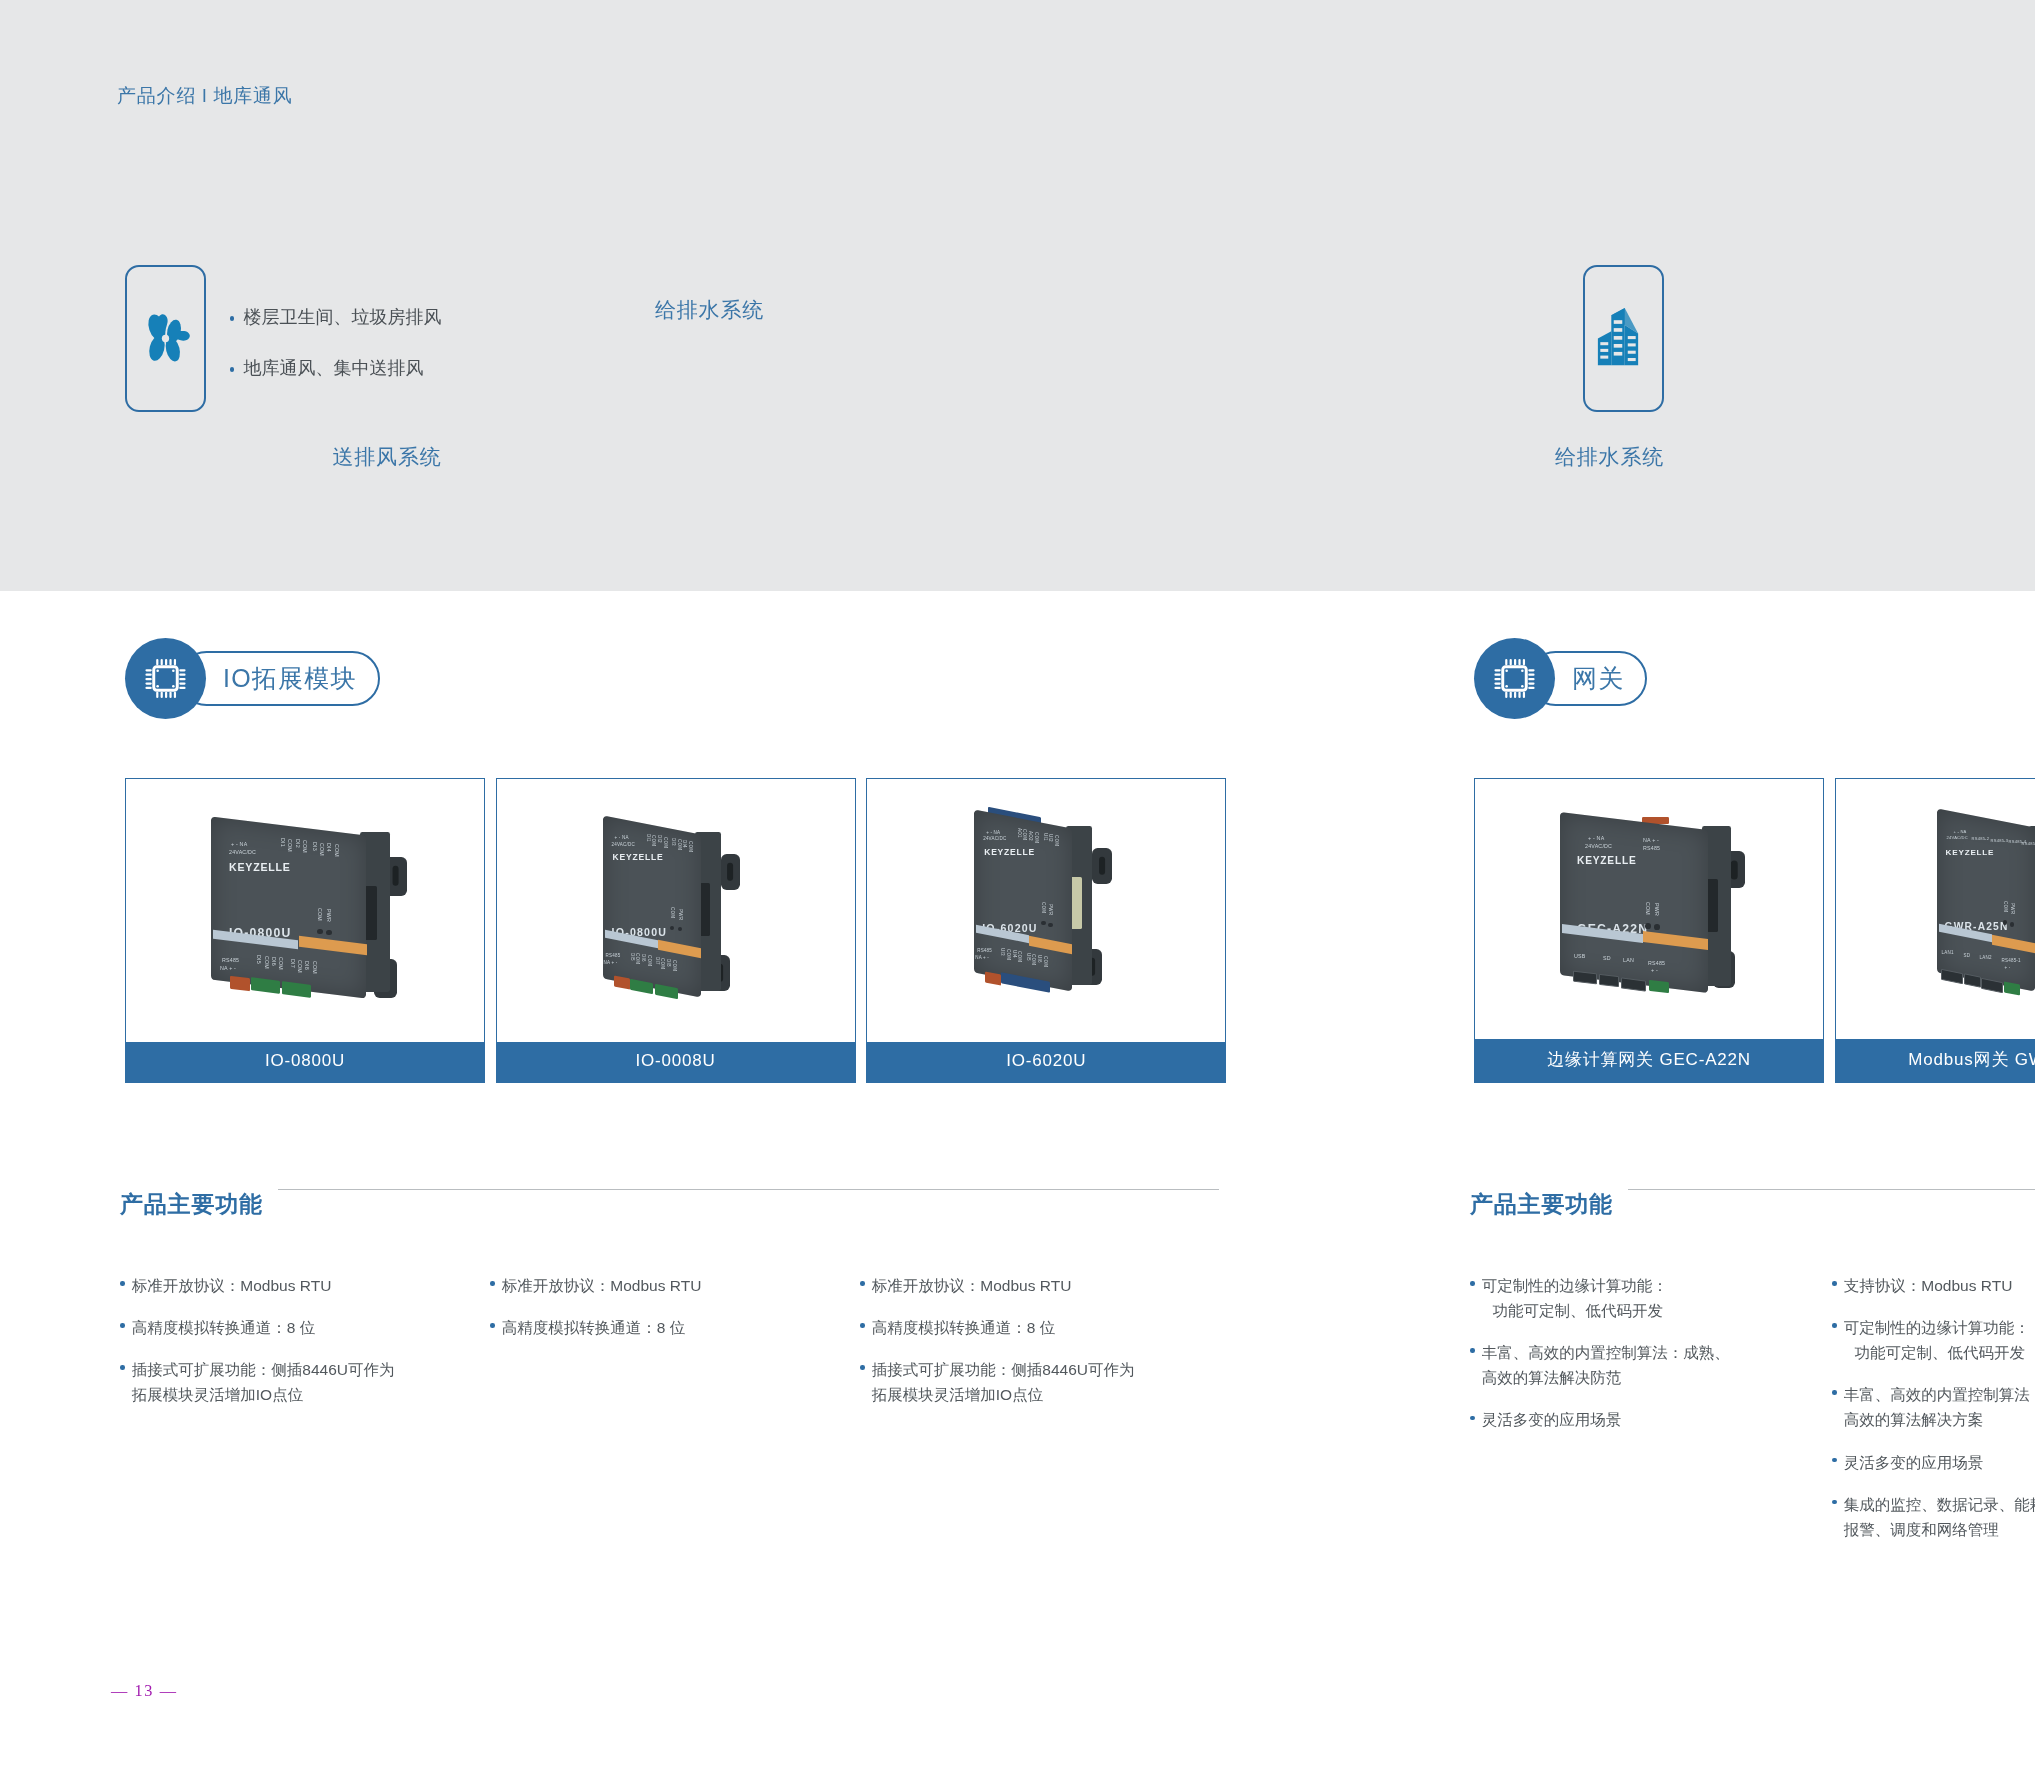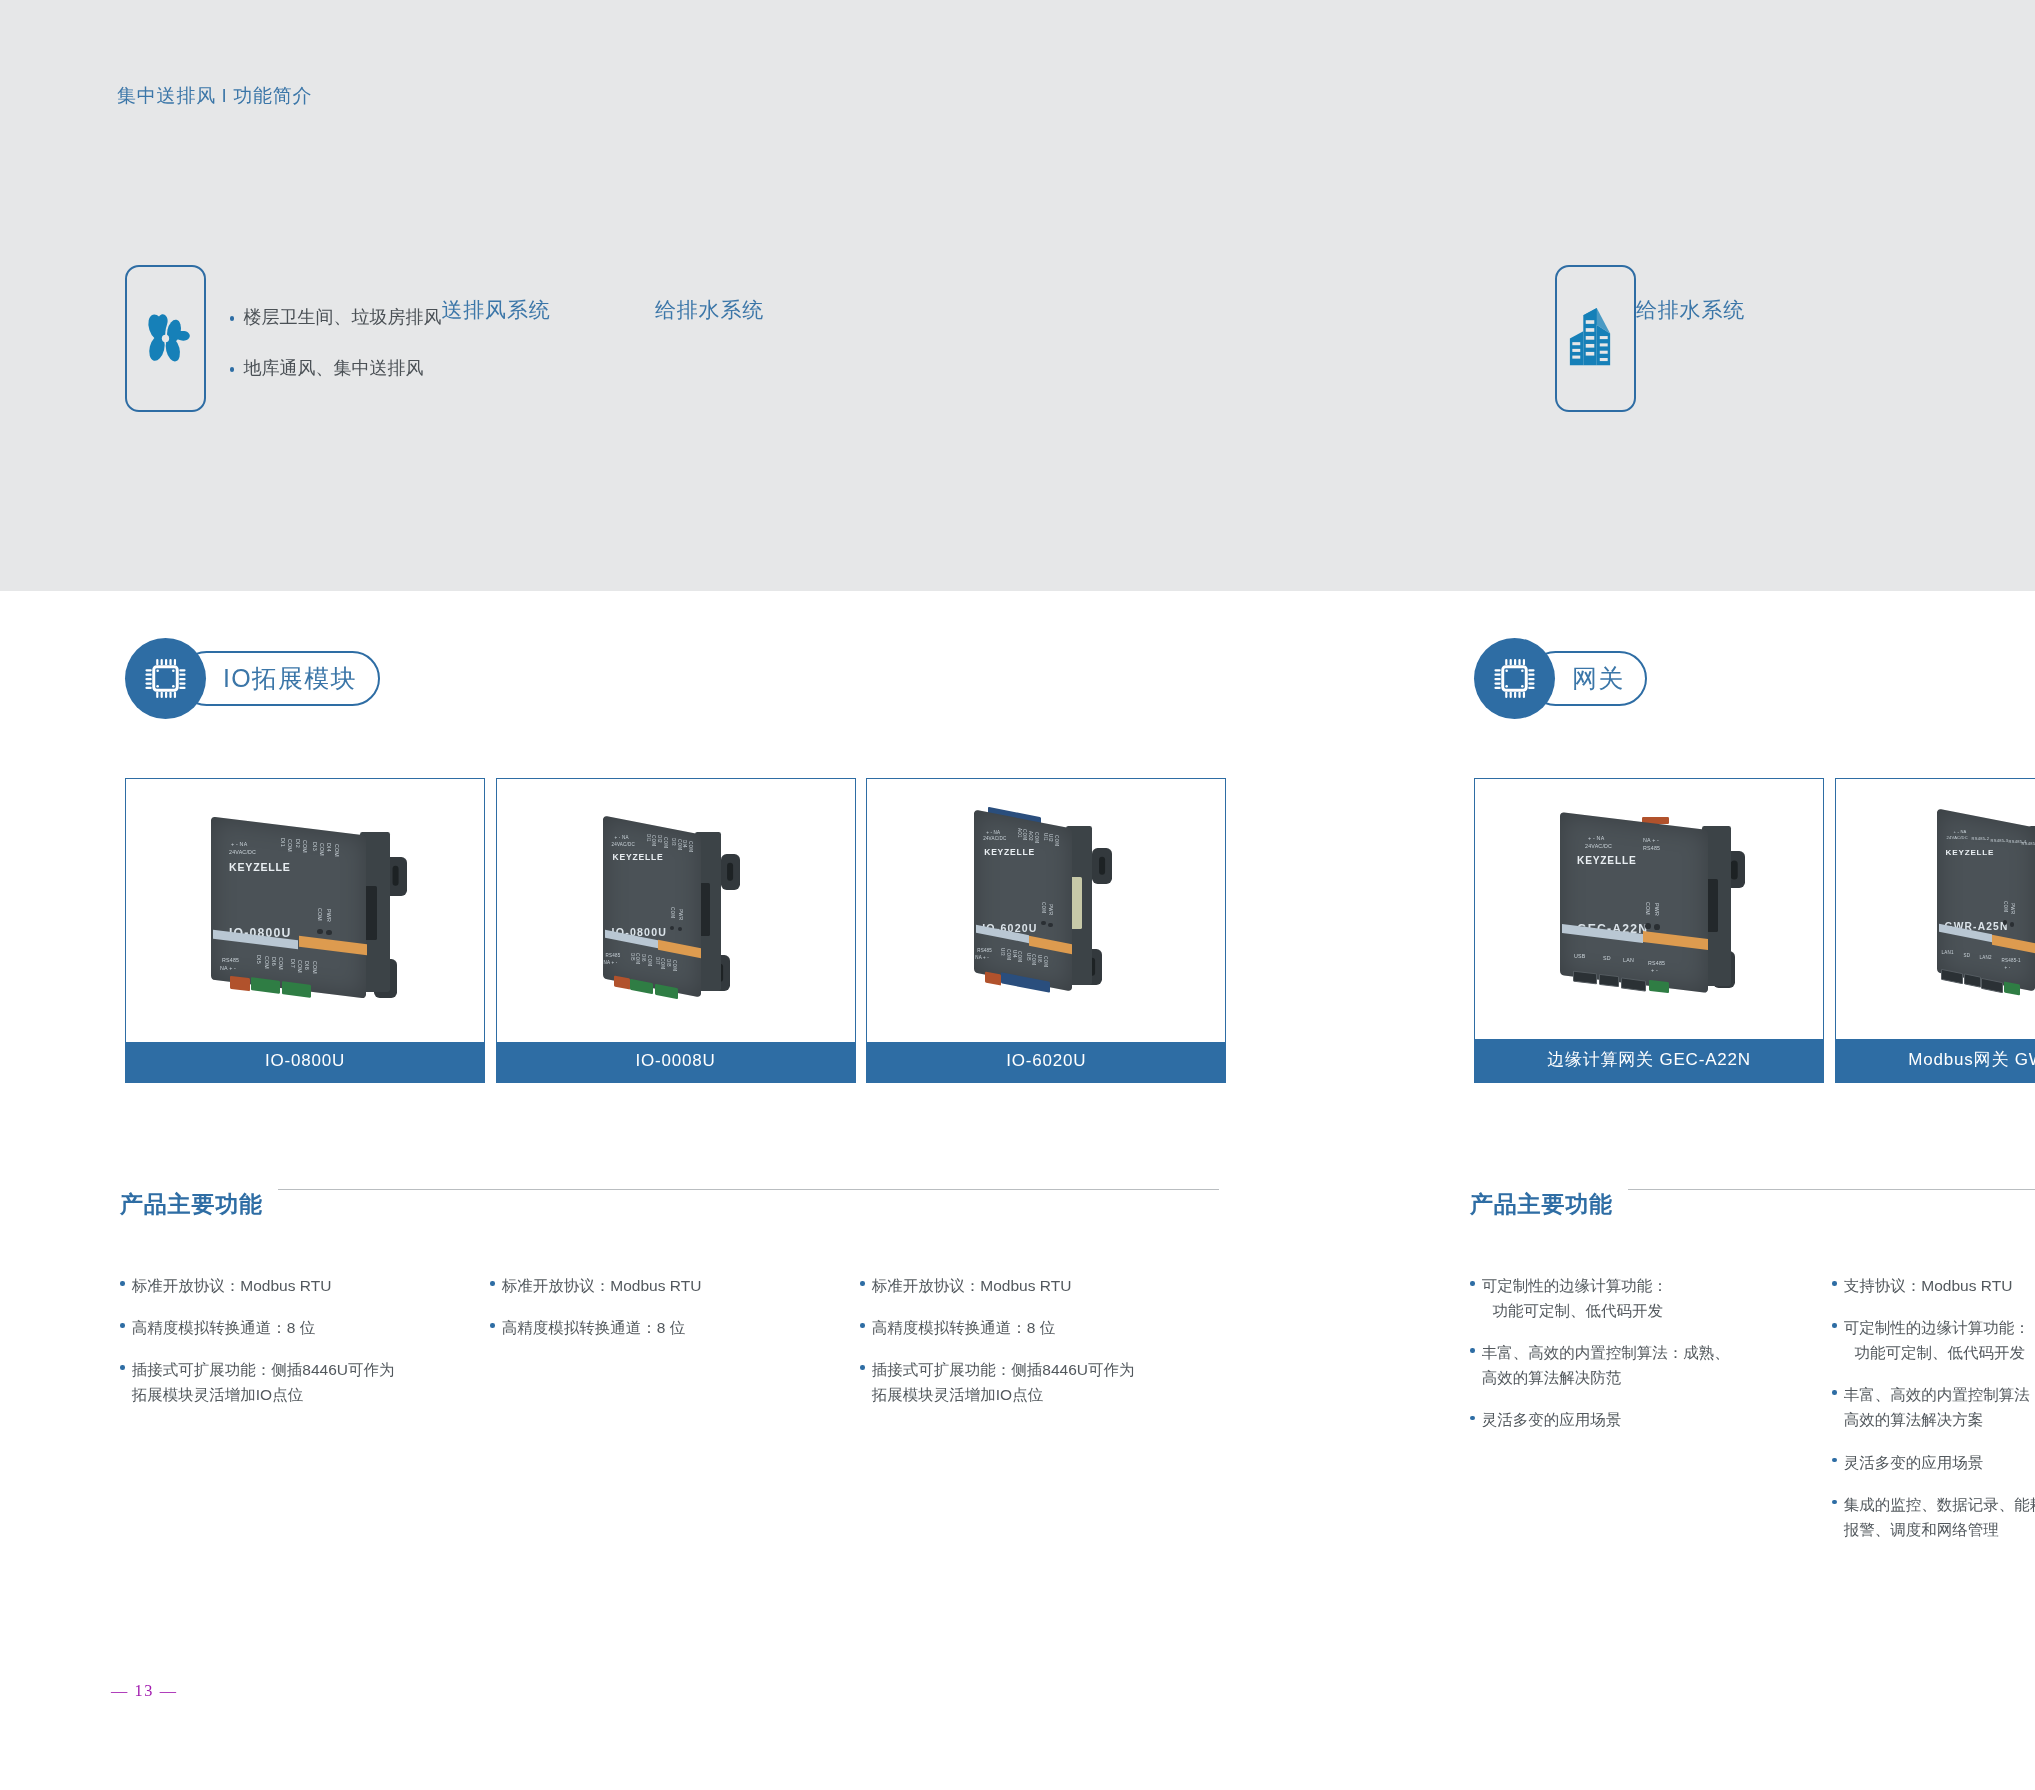--- a/index.html
+++ b/index.html
@@ -20,21 +20,21 @@
   .runhead {
     position: absolute; top: 83px;
     font-size: 19px; letter-spacing: 0.8px; color: #3b76a8;
     font-weight: 300; white-space: nowrap;
   }
   .runhead.left  { left: 117px; }
 
   
   .scenario {
     position: absolute; top: 265px;
-    display: flex; align-items: flex-start;
+    display: flex; flex-direction: column; align-items: flex-end;
   }
   .scn-row { display: flex; align-items: flex-start; }
   .icon-frame {
     width: 81px; height: 147px;
     border: 2px solid #2e6da4; border-radius: 14px;
     display: flex; align-items: center; justify-content: center;
     flex: none;
   }
   .icon-frame svg { display: block; }
   .bullets-top {
@@ -174,21 +174,21 @@
   }
   .folio.left  { left: 111px; }
 </style>
 </head>
 <body>
 
 <div class="page">
 
   <div class="grey-band"></div>
 
-  <div class="runhead left">集中送排风 l 功能简介</div>
+  <div class="runhead left">产品介绍 l 地库通风</div>
 
   <div class="scenario" style="left:125px;">
     <div class="scn-row">
       <div class="icon-frame">
         <span>
           <svg width="61" height="61" viewBox="0 0 100 100">
             <g fill="#1680b8">
               <path d="M46 46C40 40 34 20 40 13c7-8 16 2 13 12-2 8-4 15-7 21z"></path>
               <path d="M54 46c6-6 26-12 33-6 8 7-2 16-12 13-8-2-15-4-21-7z" transform="rotate(0 50 50)"></path>
               <ellipse cx="36" cy="32" rx="13" ry="22" transform="rotate(-18 36 32)"></ellipse>

